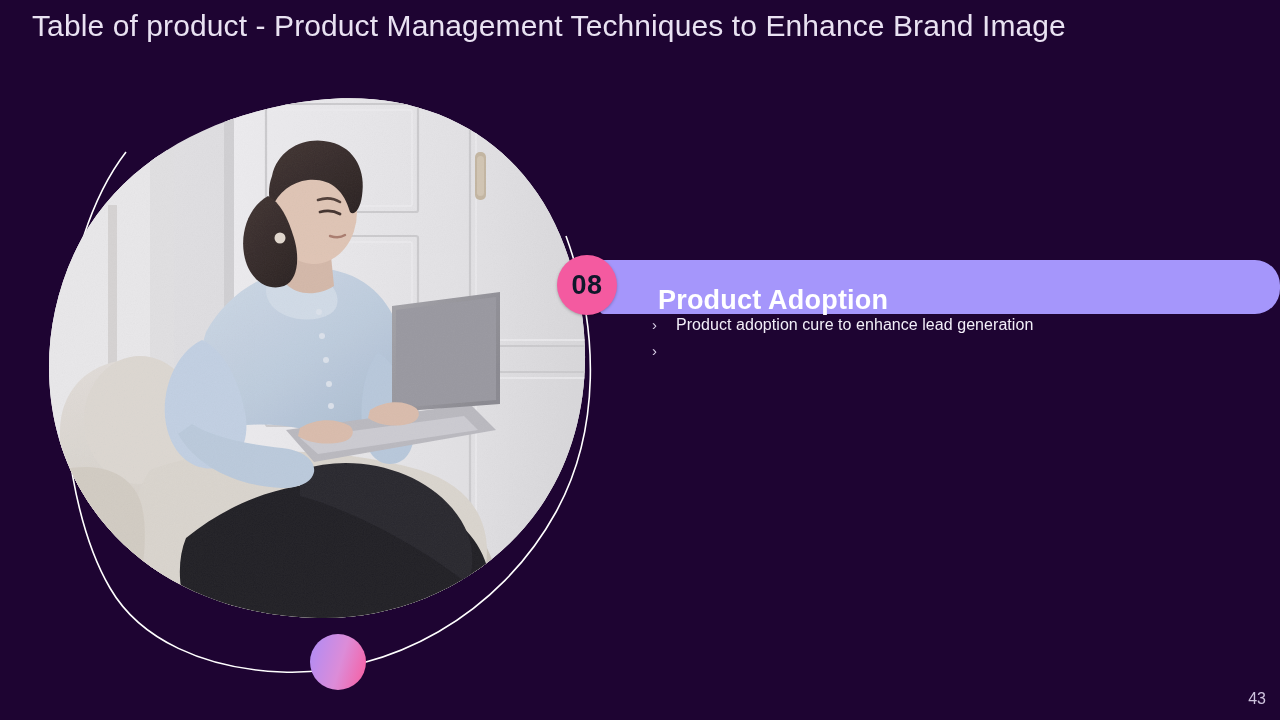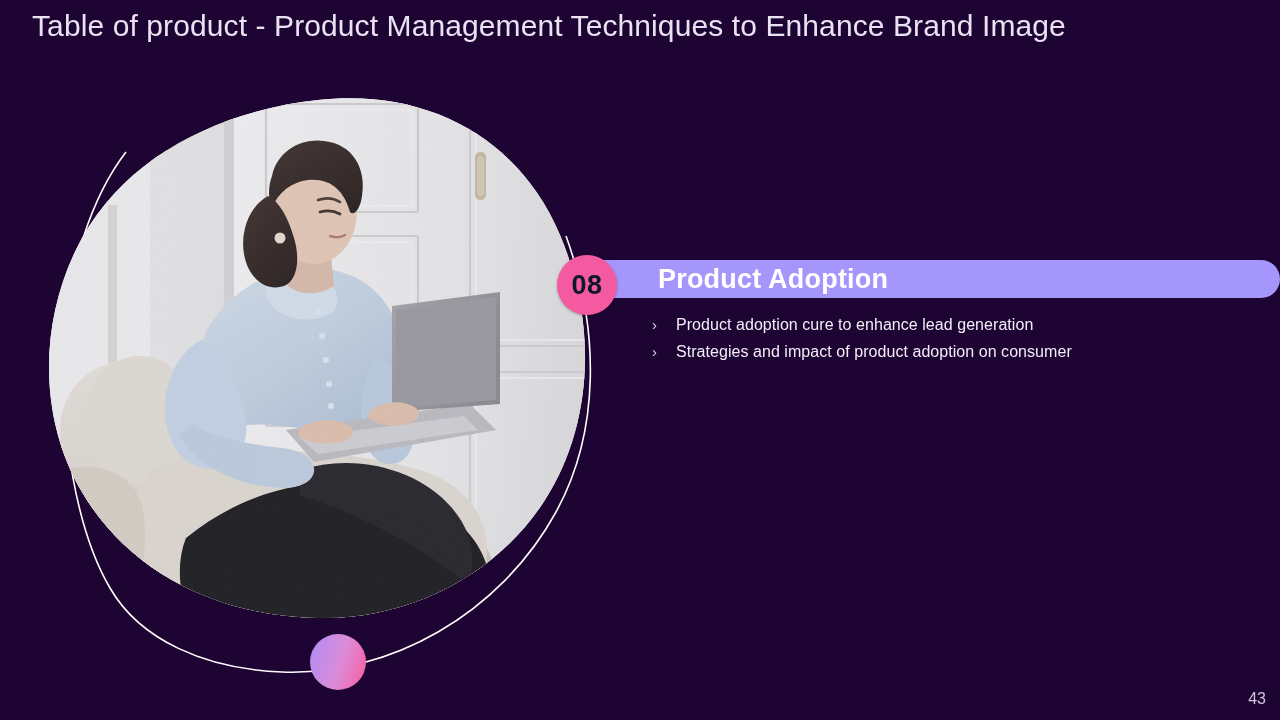--- a/index.html
+++ b/index.html
@@ -64,29 +64,29 @@
     line-height: 1;
     text-align: center;
   }
 
   
   #pill {
     position: absolute;
     left: 600px;
     top: 260px;
     width: 680px;
-    height: 38px;
+    height: 54px;
     background: #a596fb;
     border-top-left-radius: 4px;
     border-bottom-left-radius: 4px;
     border-top-right-radius: 25px;
     border-bottom-right-radius: 25px;
     z-index: 4;
     display: flex;
-    align-items: center;
+    align-items: flex-end;
   }
   #pill .heading {
     margin-left: 58px;
     color: #ffffff;
     font-size: 27px;
     font-weight: bold;
     letter-spacing: 0.2px;
     line-height: 1;
   }
 
@@ -333,19 +333,18 @@
     <span class="heading">Product Adoption</span>
   </div>
 
   <div id="bullets">
     <div class="bullet">
       <span class="chev">›</span>
       <span class="btext">Product adoption cure to enhance lead generation</span>
     </div>
     <div class="bullet">
       <span class="chev">›</span>
-      <span class="btext">Strategies and impact of product adoption on consumer</span>
     </div>
   </div>
 
   <div id="pageno">43</div>
 
 </div>
 
 </body></html>

